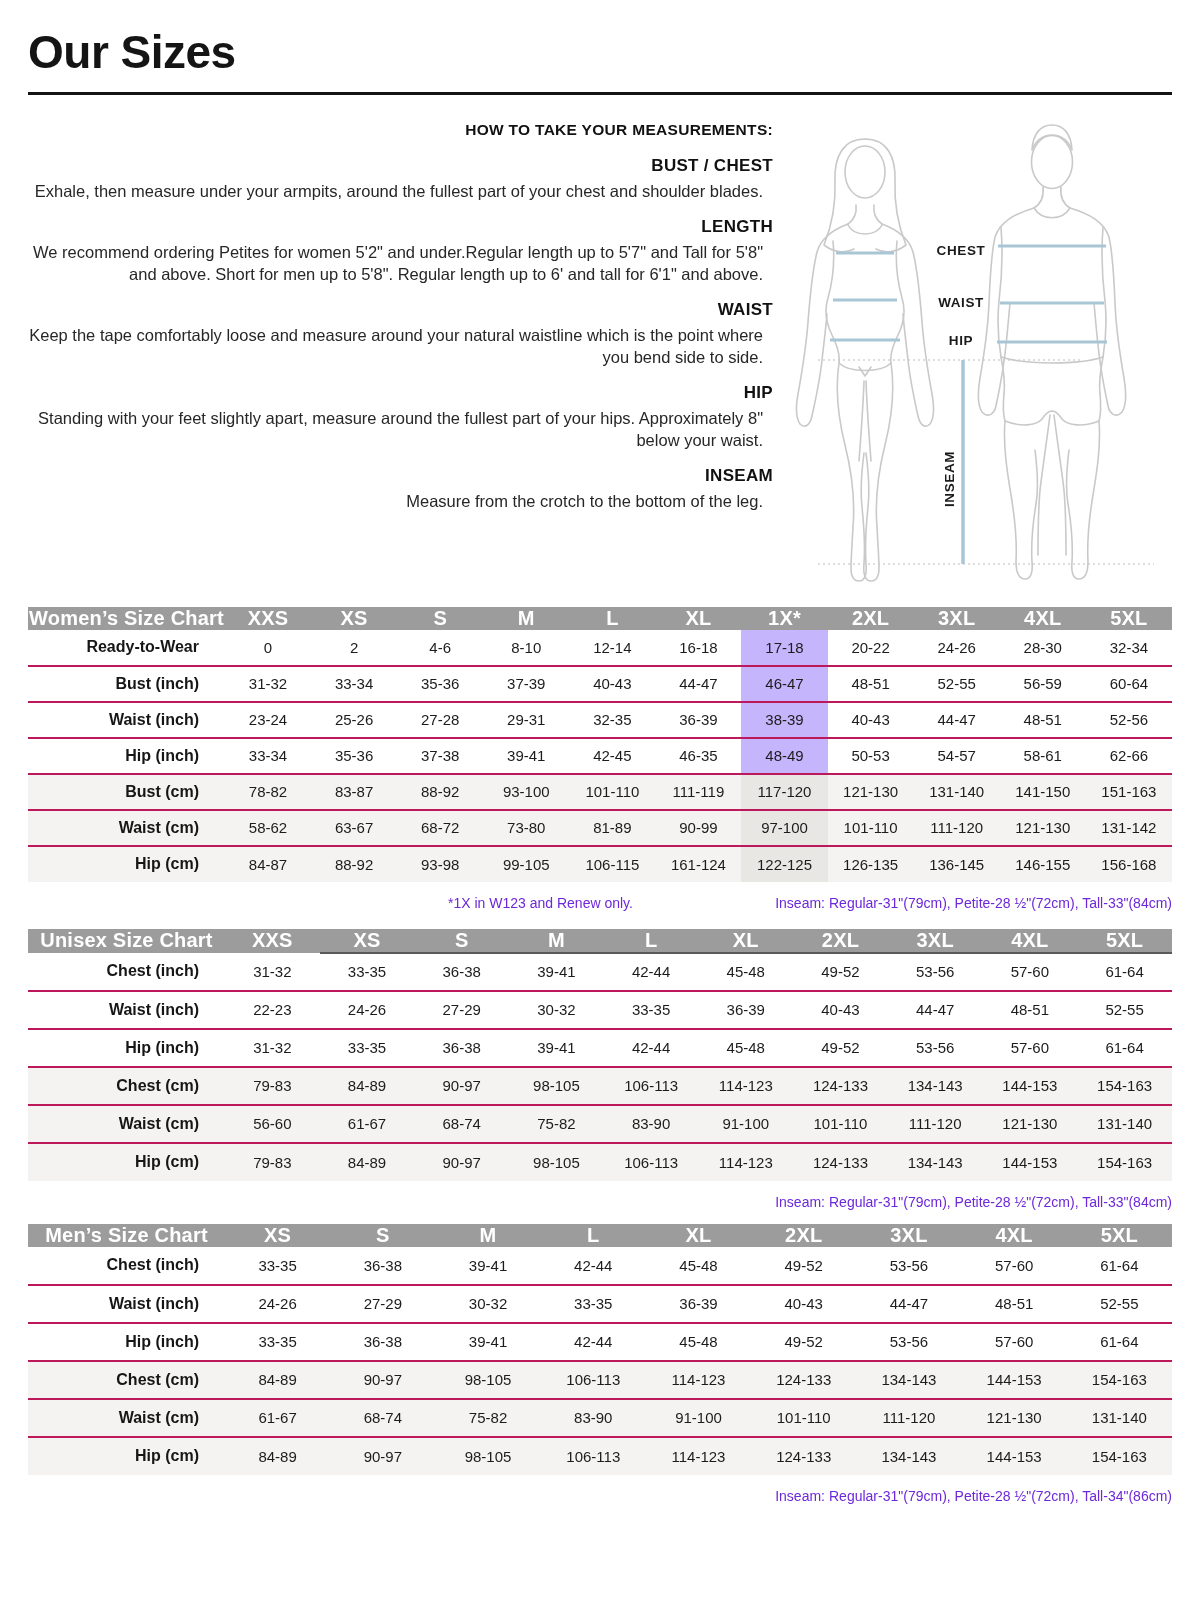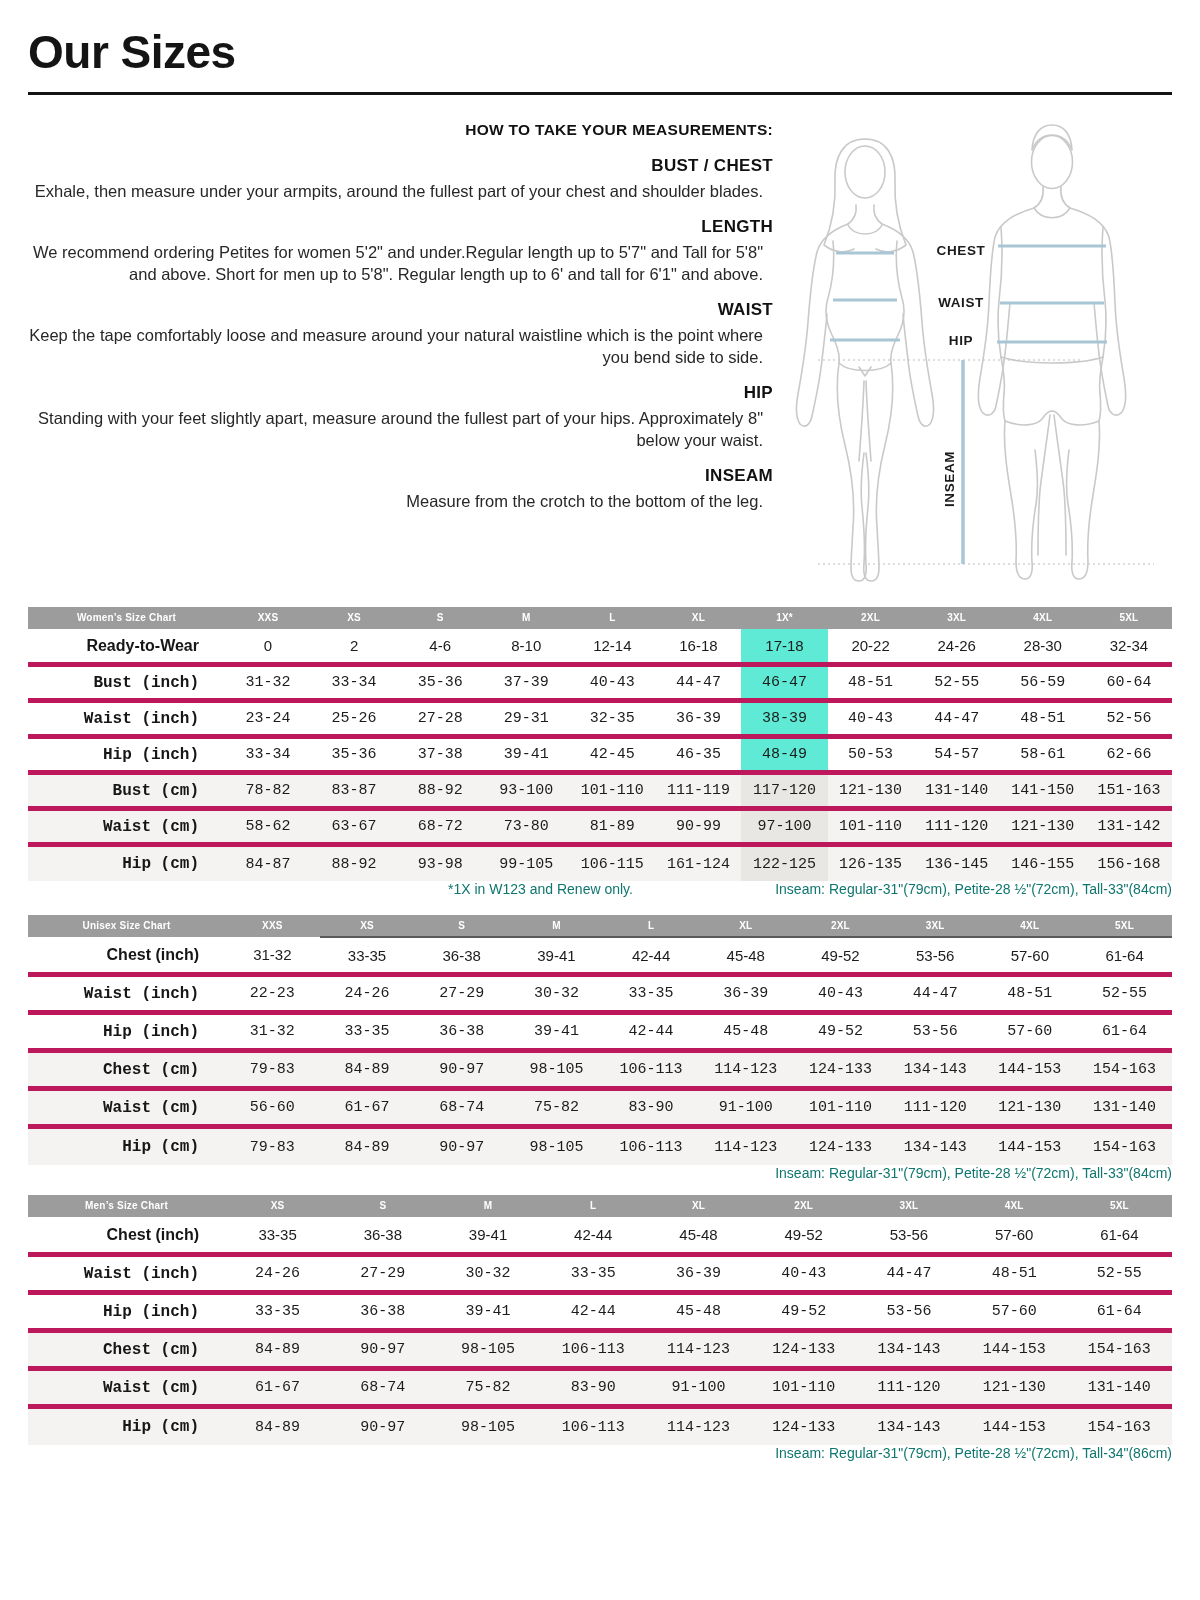--- a/index.html
+++ b/index.html
@@ -25,42 +25,42 @@
   .inst-heading { font-size:17px; font-weight:800; letter-spacing:0.3px; color:#111; margin-bottom:5px; }
   .inst-body { font-size:16.5px; line-height:1.3; color:#272727; max-width:735px; }
 
   .diagram { width:392px; height:478px; margin-left:auto; margin-top:-6px; position:relative; }
   .diagram svg { width:100%; height:100%; display:block; }
   .diagram text { font-family:"Liberation Sans", sans-serif; font-weight:700; font-size:13.5px; fill:#1b1b1b; letter-spacing:0.6px; }
 
   
   table.size-table { width:100%; border-collapse:collapse; table-layout:fixed; }
   table.size-table thead th {
-    background:#9c9c9c; color:#ffffff; font-size:10px; font-weight:700;
+    background:#9c9c9c; color:#ffffff; font-size:20px; font-weight:700;
     height:22px; text-align:center; vertical-align:middle; letter-spacing:0.2px;
   }
   table.size-table tbody th {
     font-size:16px; font-weight:700; text-align:right; padding-right:26px; color:#161616;
   }
   table.size-table tbody td { font-size:15px; text-align:center; color:#1c1c1c; }
   table.size-table tbody tr { height:38px; }
   table.t-women tbody tr { height:36px; }
-  table.size-table tbody tr + tr { border-top:5px solid #be185d;font-family:Liberation Mono, monospace; }
+  table.size-table tbody tr + tr { border-top:2px solid #be185d; }
   tr.cm th, tr.cm td { background:#f4f3f1; }
-  td.hi { background:#5eead4; }
+  td.hi { background:#c4b5fd; }
   tr.cm td.hi { background:#e8e7e4; }
   table.t-unisex thead th:nth-child(n+3) { border-bottom:2px solid #5a5a5a; }
 
   .tbl-section { margin-top:14px; }
   .sec-unisex { margin-top:18px; }
   .sec-men { margin-top:14px; }
 
   .table-note {
     display:flex; justify-content:flex-end; align-items:baseline;
-    font-size:14px; color:#0f766e; margin-top:0;
+    font-size:14px; color:#6d28d9; margin-top:13px;
   }
   .note-left { margin-right:auto; padding-left:420px; }
   .inseam-label { font-weight:400; }
   .inseam-value { margin-left:4px; }
 </style>
 </head>
 <body>
 
 <div class="page">
 

